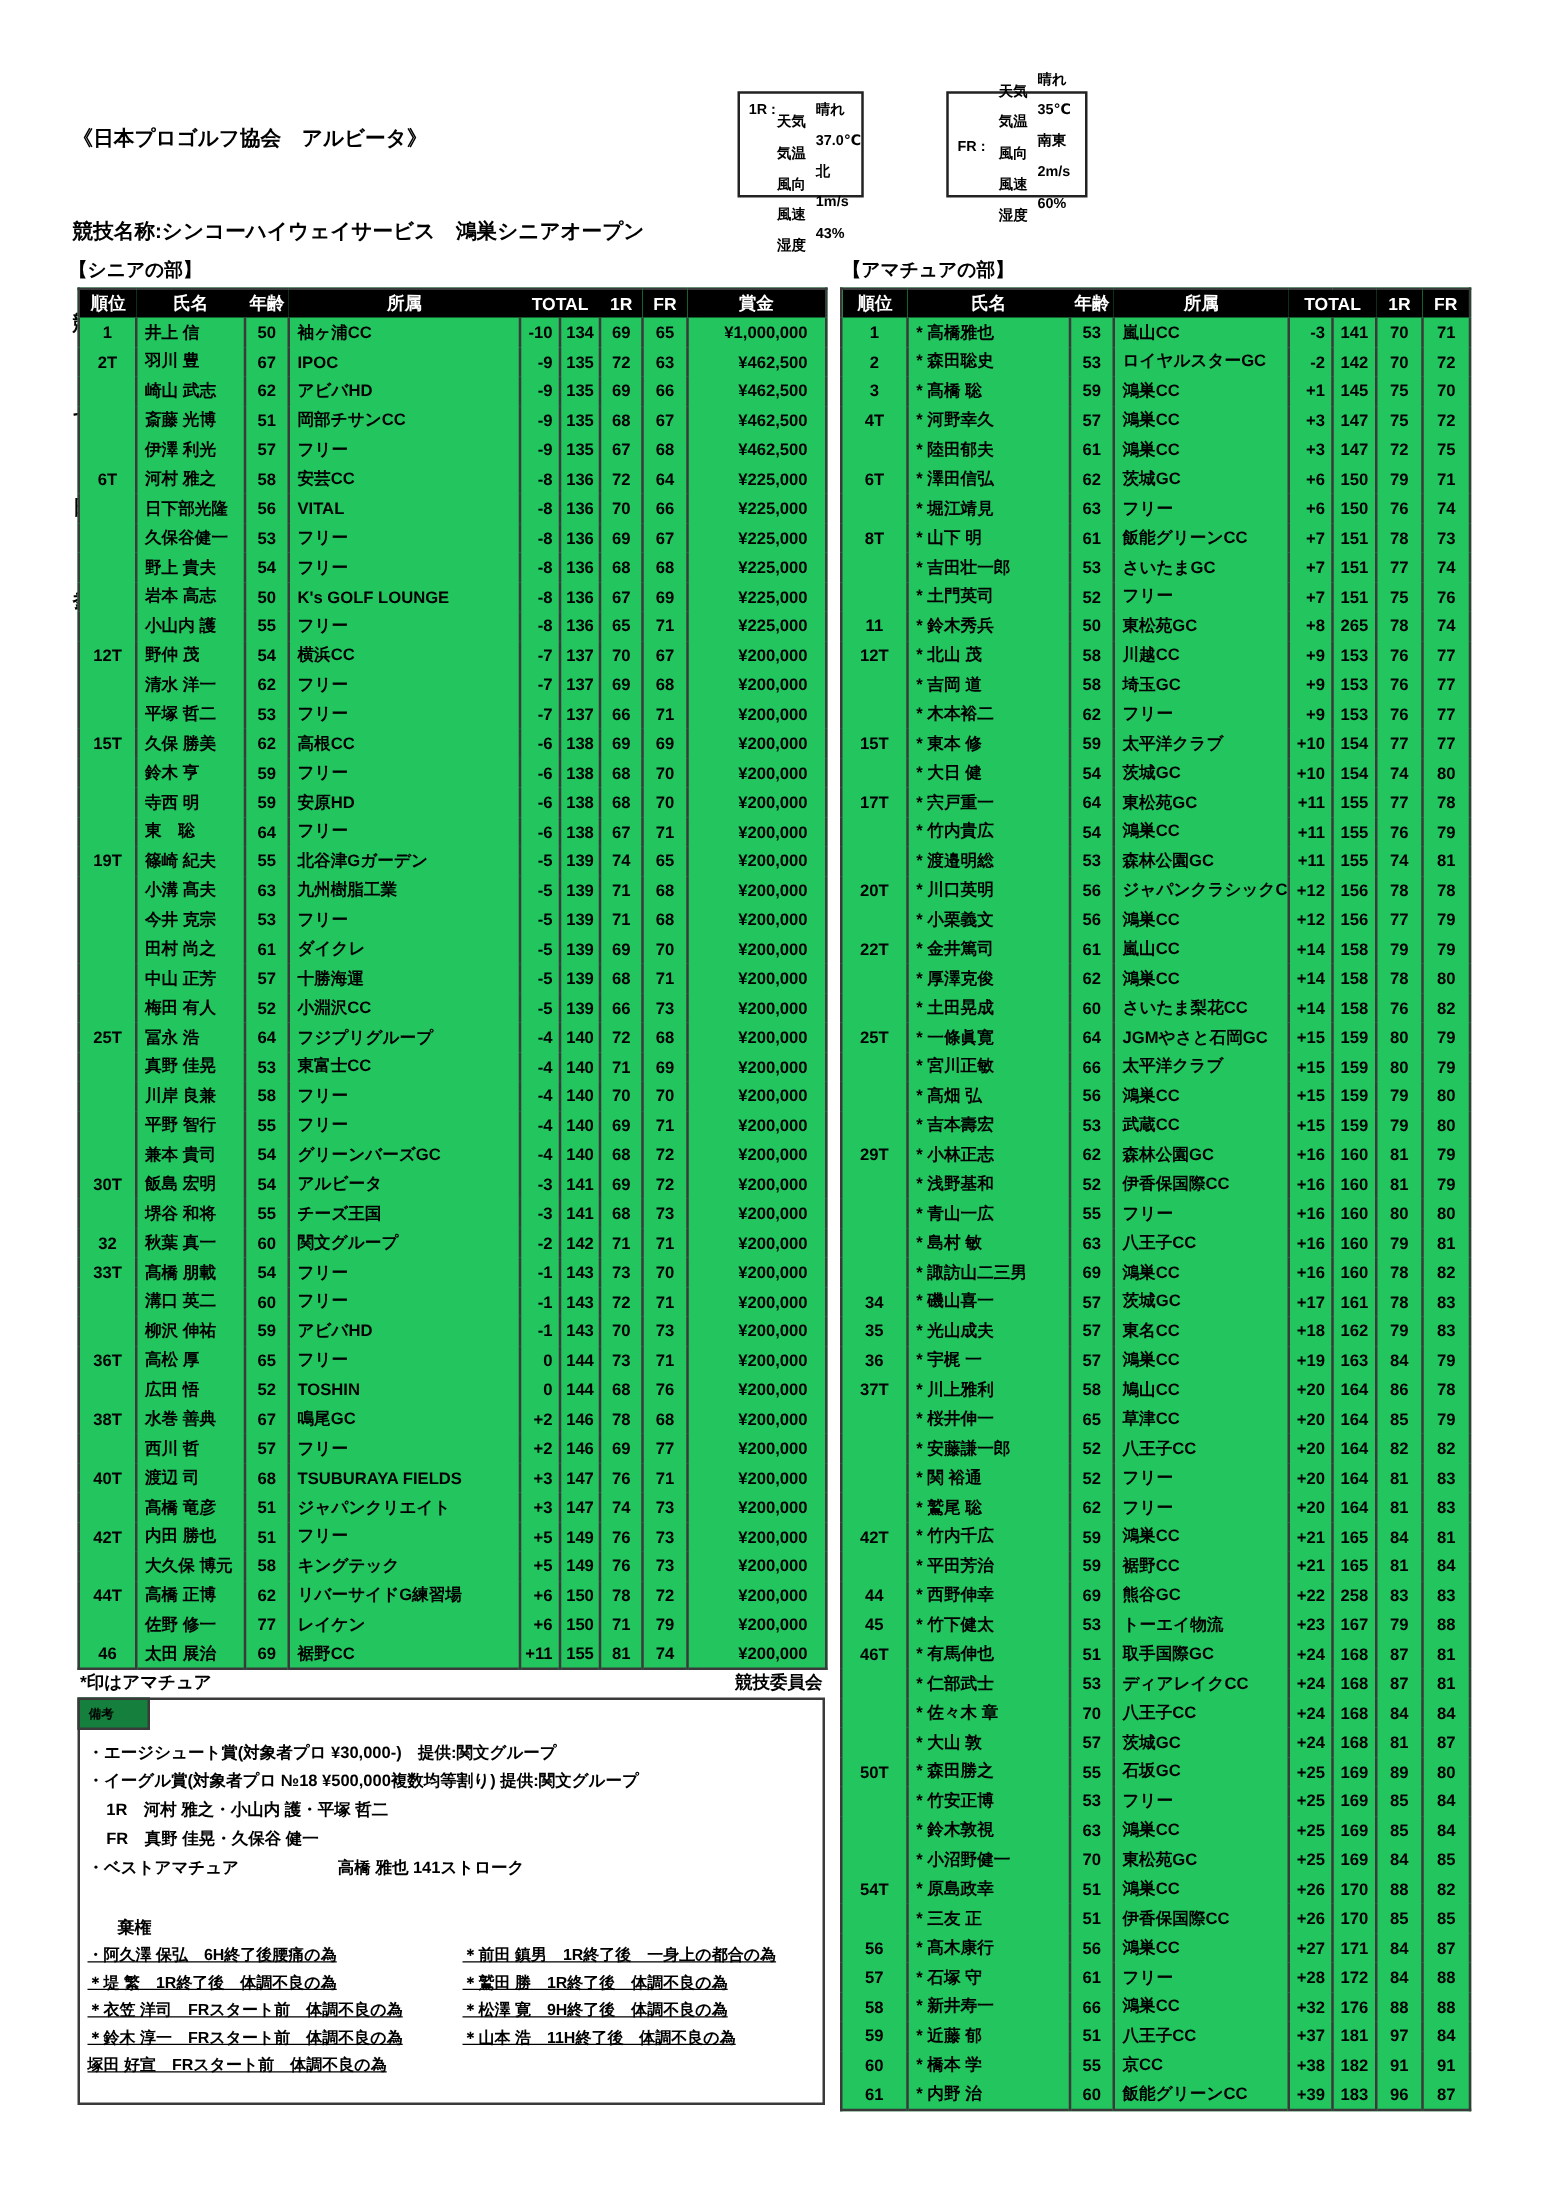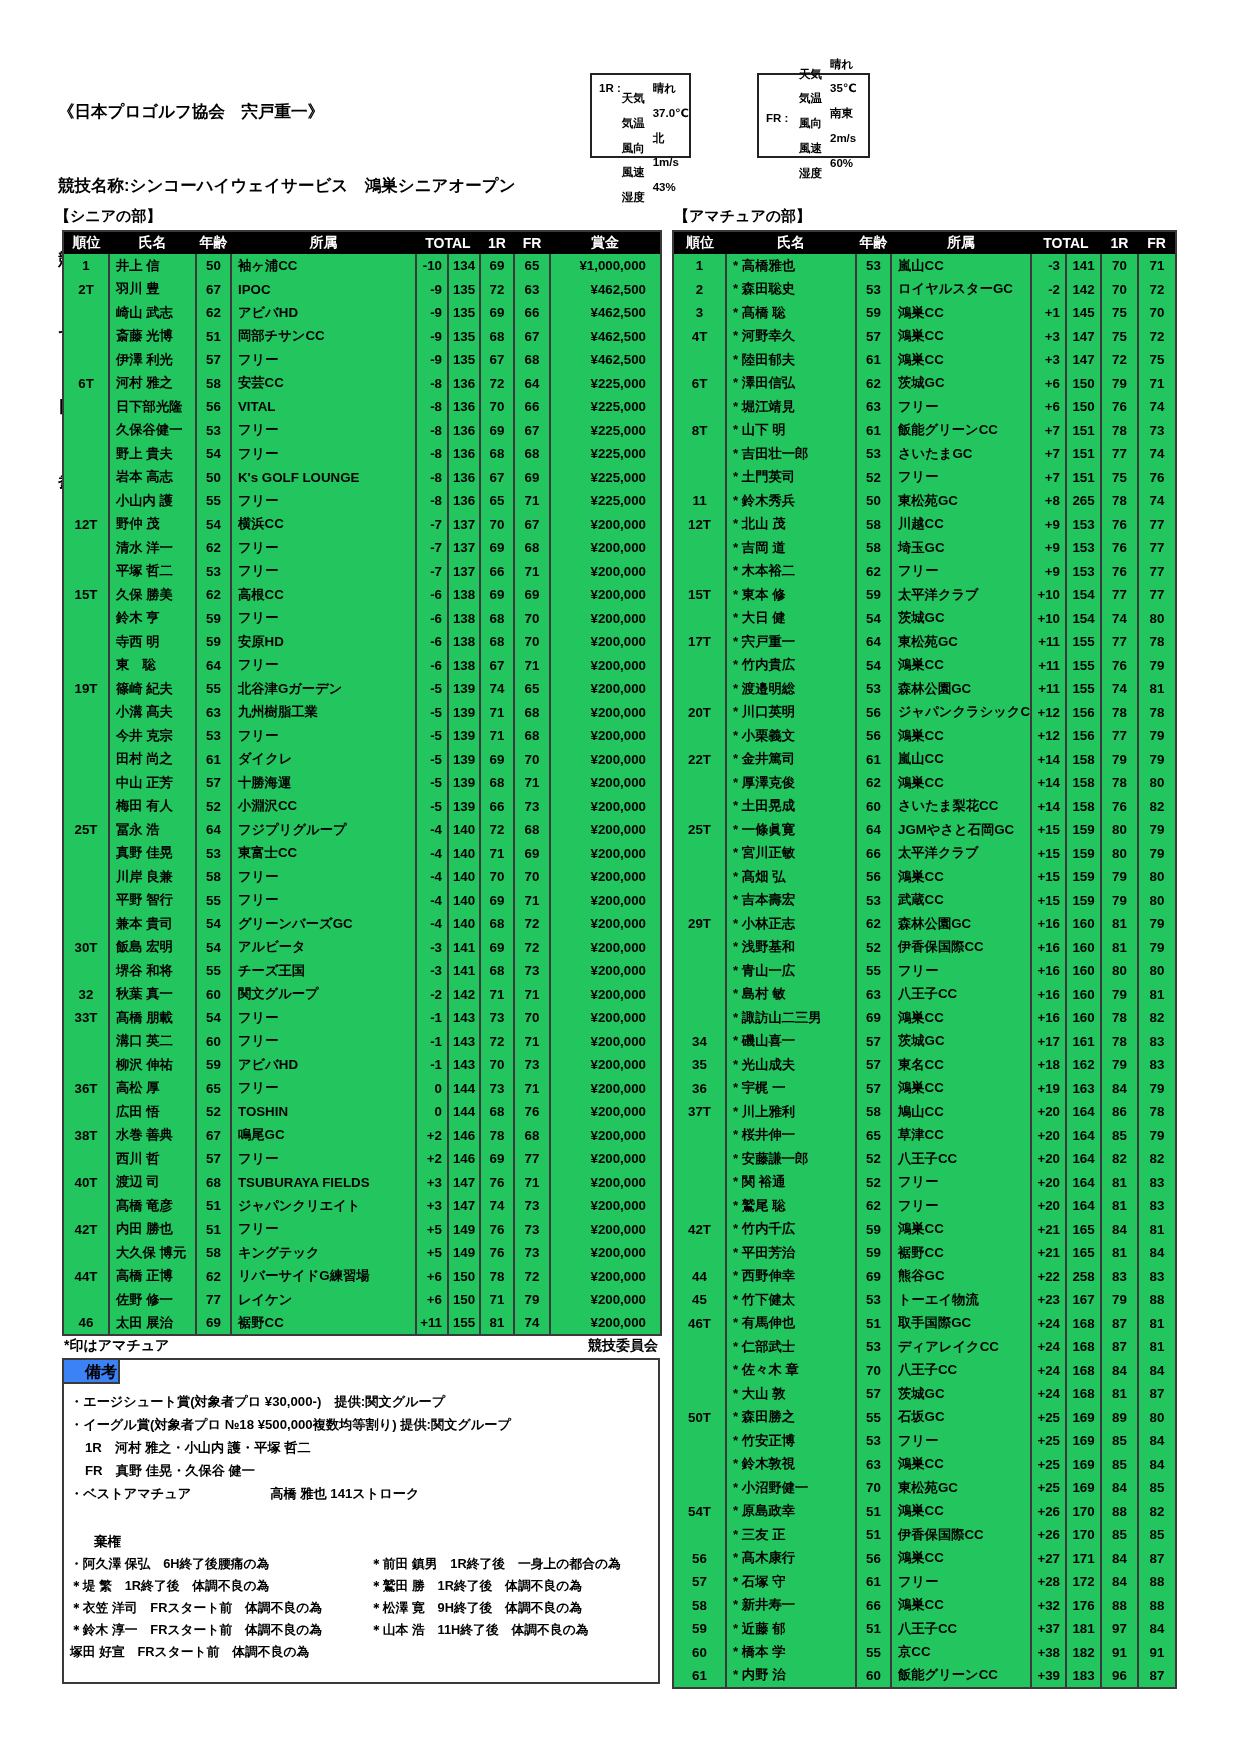--- a/index.html
+++ b/index.html
@@ -45,37 +45,37 @@
 
   
   .fn-left{position:absolute;left:64px;top:1337px;font-size:14px;}
   .fn-right{position:absolute;left:62px;top:1337px;width:596px;text-align:right;font-size:14px;}
 
   
   .notes-box{position:absolute;left:62px;top:1358px;width:598px;height:326px;
              border:2px solid #3a3a3a;box-sizing:border-box;}
   .notes-label-cell{position:absolute;left:-2px;top:-2px;width:58px;height:26px;
                     border:2px solid #3a3a3a;box-sizing:border-box;line-height:23px;
-                    padding-left:21px;font-size:16px;background:#3b82f6;}
+                    padding-left:7px;font-size:10px;background:#15803d;}
   .notes-content{position:absolute;left:6px;top:30px;right:4px;}
   .award-lines div{line-height:23px;font-size:13.2px;white-space:pre;}
   .award-lines div.sub-line{padding-left:15px;}
   .kiken-title{margin-top:26px;line-height:22px;font-size:13.5px;padding-left:24px;}
-  .kiken-cols{display:flex;}
+  .kiken-cols{display:flex;text-decoration:underline;}
   .kiken-col-left{width:300px;}
   .kiken-col-right{flex:1;}
   .kiken-cols div div{line-height:22px;font-size:12.8px;white-space:pre;}
 </style>
 </head>
 <body>
 
 <div class="page">
 
   <div class="doc-header">
-    <div>《日本プロゴルフ協会　宍戸重一》</div>
+    <div>《日本プロゴルフ協会　アルビータ》</div>
     <div>競技名称:シンコーハイウェイサービス　鴻巣シニアオープン</div>
     <div>競技会場:鴻巣カントリークラブ</div>
     <div>ヤード :6,748yards/Par72</div>
     <div><span>日程　:2025年8月30日(土)・</span><span class="ul">31日(日)</span></div>
     <div>参加　:109名　(プロ46名　アマチュア63名)</div>
   </div>
 
   <div class="wbox wbox-1r">
     <div class="wround">1R :</div>
     <div id="w1r">

